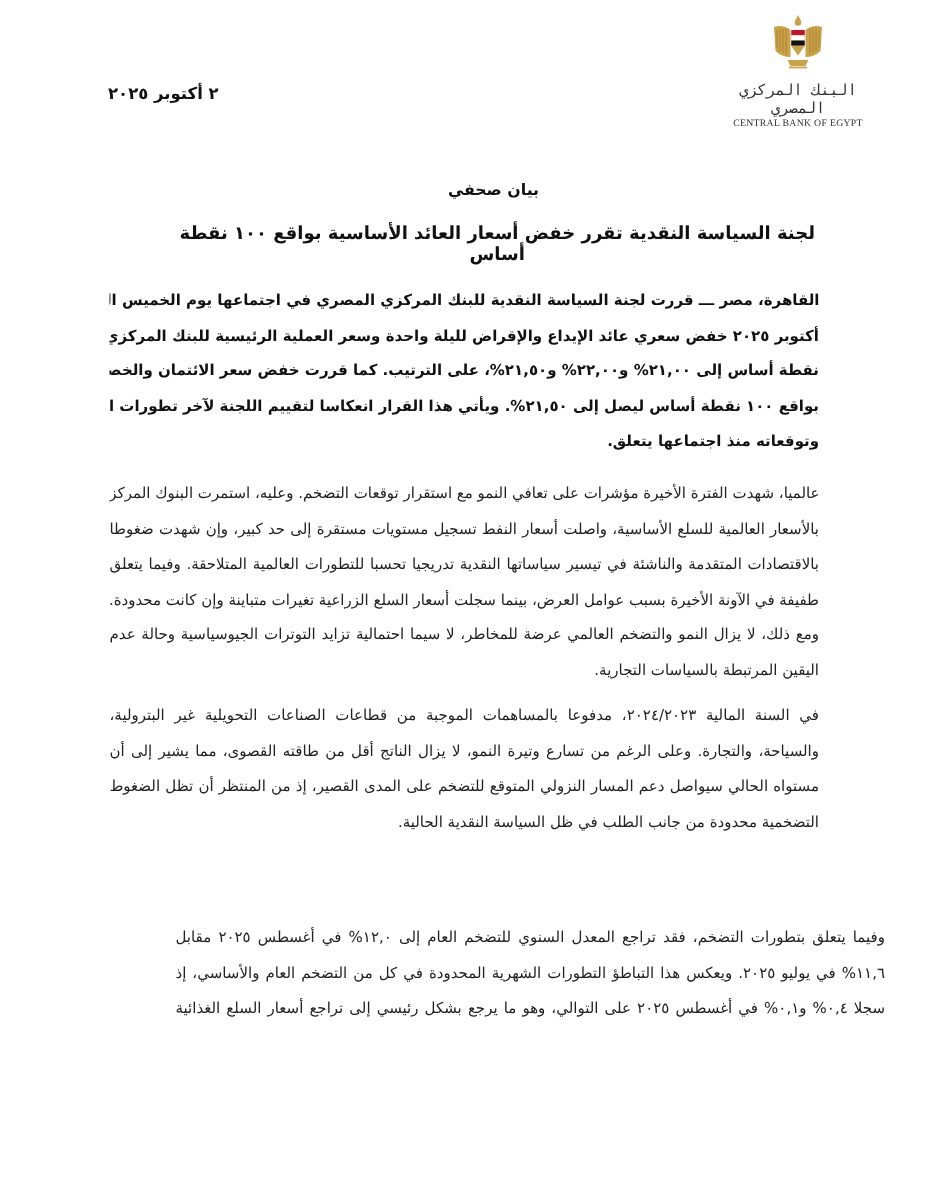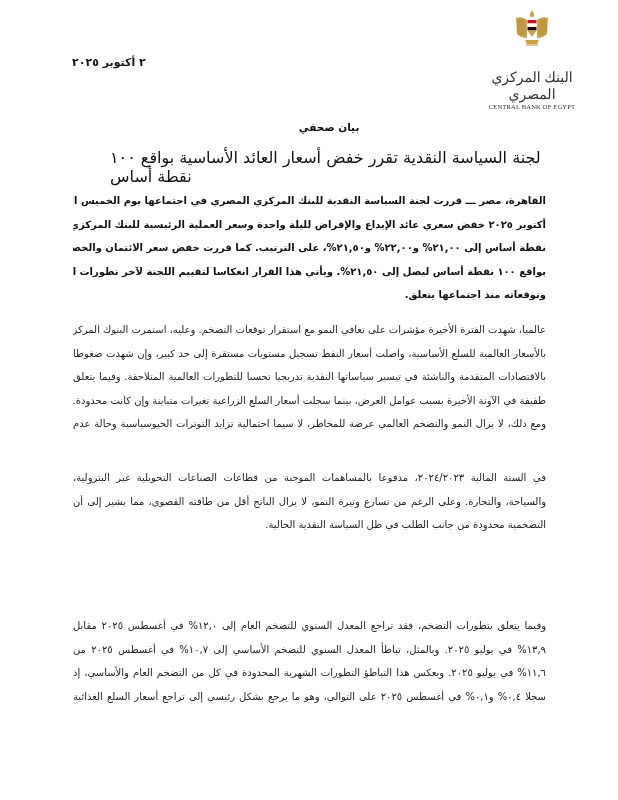--- a/index.html
+++ b/index.html
@@ -1,33 +1,33 @@
 <!DOCTYPE html>
 <html><head>
   <meta charset="utf-8">
   <style>
     html, body { margin: 0; padding: 0; background: #ffffff; }
     body { width: 618px; height: 800px; position: relative; overflow: hidden; font-family: "DejaVu Sans", sans-serif; color: #111; }
     .page { position: absolute; inset: 0; background: #fff; }
     .logo { position: absolute; left: 472px; top: 8px; width: 120px; height: 80px; text-align: center; }
     .logo svg { display: block; margin: 0 auto; }
-    .logo-ar { font-family: Liberation Serif, serif; font-size: 14px; color: #333; direction: rtl; margin-top: 17px; letter-spacing: -0.3px; }
+    .logo-ar { font-family: Liberation Mono, monospace; font-size: 10px; color: #333; direction: rtl; margin-top: 3px; letter-spacing: -0.3px; }
     .logo-en { font-family: "Liberation Serif", serif; font-size: 6.5px; color: #333; letter-spacing: 0.2px; margin-top: 0px; }
     .date { position: absolute; left: 72px; top: 56px; font-size: 11px; font-weight: bold; direction: rtl; }
     .title { position: absolute; left: 0; right: 0; top: 121px; text-align: center; font-size: 10.5px; font-weight: bold; direction: rtl; padding-left: 40px; }
-    .subtitle { position: absolute; left: 110px; right: 65px; top: 148px; text-align: left; font-size: 16px; font-weight: normal; direction: rtl; }
+    .subtitle { position: absolute; left: 110px; right: 65px; top: 148px; text-align: center; font-size: 12px; font-weight: bold; direction: rtl; }
     .para { position: absolute; left: 73px; width: 473px; direction: rtl; text-align: justify; text-align-last: right; }
     .para .line { display: block; white-space: nowrap; text-align: justify; text-align-last: justify; height: 23.5px; line-height: 23.5px; overflow: hidden; }
     .para .line.last { text-align-last: right; }
     .bold { font-weight: bold; font-size: 10px; }
     .reg { font-size: 10px; color: #222; }
     #p1 { top: 189px; }
     #p2 { top: 318px; }
     #p3 { top: 466px; }
-    #p4 { top: 614px; }
+    #p4 { top: 614px; margin-left: 44px; }
   </style>
 </head>
 <body>
 
 <div class="page">
 
   <div class="logo">
     <svg width="40" height="44" viewBox="0 0 40 44">
       <path d="M20 2 L22 6 L18 6 Z" fill="#c9a24a"></path>
       <circle cx="20" cy="7" r="2.2" fill="#c9a24a"></circle>
@@ -58,28 +58,29 @@
     <span class="line">بواقع ١٠٠ نقطة أساس ليصل إلى ٢١,٥٠%. ويأتي هذا القرار انعكاسا لتقييم اللجنة لآخر تطورات التضخم</span>
     <span class="line last">وتوقعاته منذ اجتماعها يتعلق.</span>
   </div>
 
   <div class="para reg" id="p2">
     <span class="line">عالميا، شهدت الفترة الأخيرة مؤشرات على تعافي النمو مع استقرار توقعات التضخم. وعليه، استمرت البنوك المركزية</span>
     <span class="line">بالأسعار العالمية للسلع الأساسية، واصلت أسعار النفط تسجيل مستويات مستقرة إلى حد كبير، وإن شهدت ضغوطا</span>
     <span class="line">بالاقتصادات المتقدمة والناشئة في تيسير سياساتها النقدية تدريجيا تحسبا للتطورات العالمية المتلاحقة. وفيما يتعلق</span>
     <span class="line">طفيفة في الآونة الأخيرة بسبب عوامل العرض، بينما سجلت أسعار السلع الزراعية تغيرات متباينة وإن كانت محدودة.</span>
     <span class="line">ومع ذلك، لا يزال النمو والتضخم العالمي عرضة للمخاطر، لا سيما احتمالية تزايد التوترات الجيوسياسية وحالة عدم</span>
+    <span class="line last">اليقين المرتبطة بالسياسات التجارية.</span>
   </div>
 
   <div class="para reg" id="p3">
     <span class="line">في السنة المالية ٢٠٢٤/٢٠٢٣، مدفوعا بالمساهمات الموجبة من قطاعات الصناعات التحويلية غير البترولية،</span>
     <span class="line">والسياحة، والتجارة. وعلى الرغم من تسارع وتيرة النمو، لا يزال الناتج أقل من طاقته القصوى، مما يشير إلى أن</span>
+    <span class="line">مستواه الحالي سيواصل دعم المسار النزولي المتوقع للتضخم على المدى القصير، إذ من المنتظر أن تظل الضغوط</span>
     <span class="line last">التضخمية محدودة من جانب الطلب في ظل السياسة النقدية الحالية.</span>
   </div>
 
   <div class="para reg" id="p4">
     <span class="line">وفيما يتعلق بتطورات التضخم، فقد تراجع المعدل السنوي للتضخم العام إلى ١٢,٠% في أغسطس ٢٠٢٥ مقابل</span>
-    <span class="line">١٣,٩% في يوليو ٢٠٢٥. وبالمثل، تباطأ المعدل السنوي للتضخم الأساسي إلى ١٠,٧% في أغسطس ٢٠٢٥ من</span>
     <span class="line">١١,٦% في يوليو ٢٠٢٥. ويعكس هذا التباطؤ التطورات الشهرية المحدودة في كل من التضخم العام والأساسي، إذ</span>
     <span class="line">سجلا ٠,٤% و٠,١% في أغسطس ٢٠٢٥ على التوالي، وهو ما يرجع بشكل رئيسي إلى تراجع أسعار السلع الغذائية</span>
   </div>
 
 </div>
 
 </body></html>

